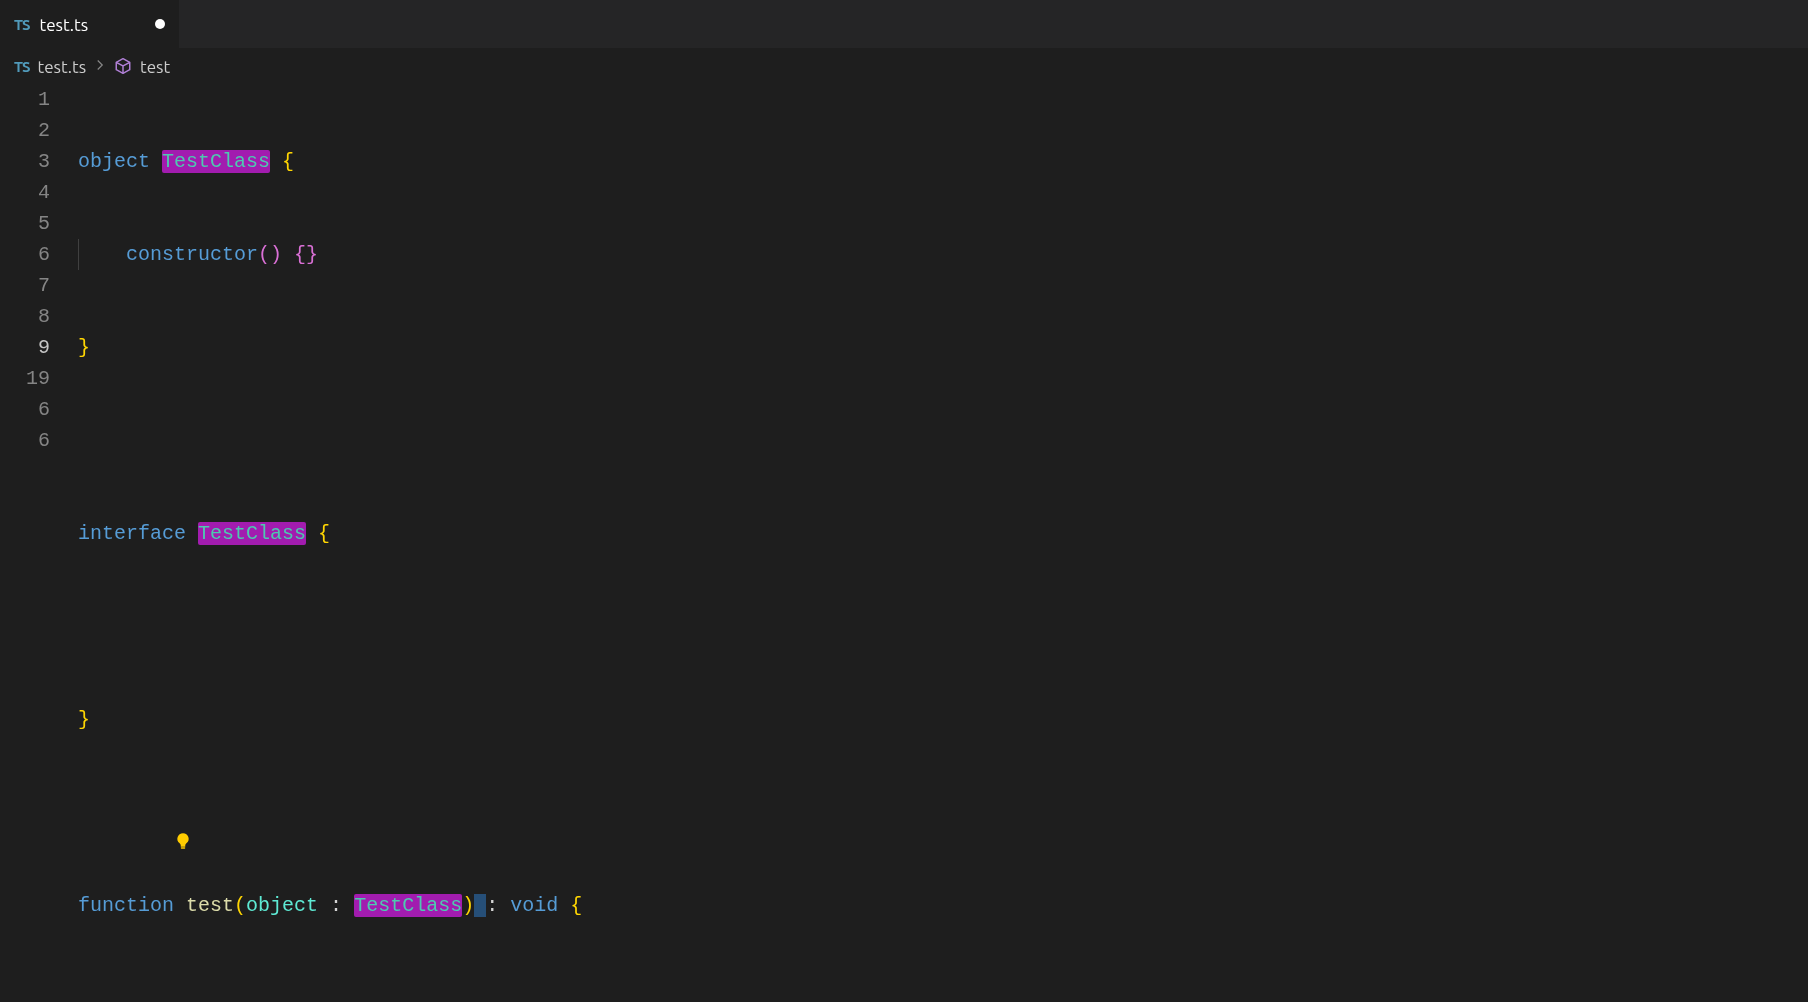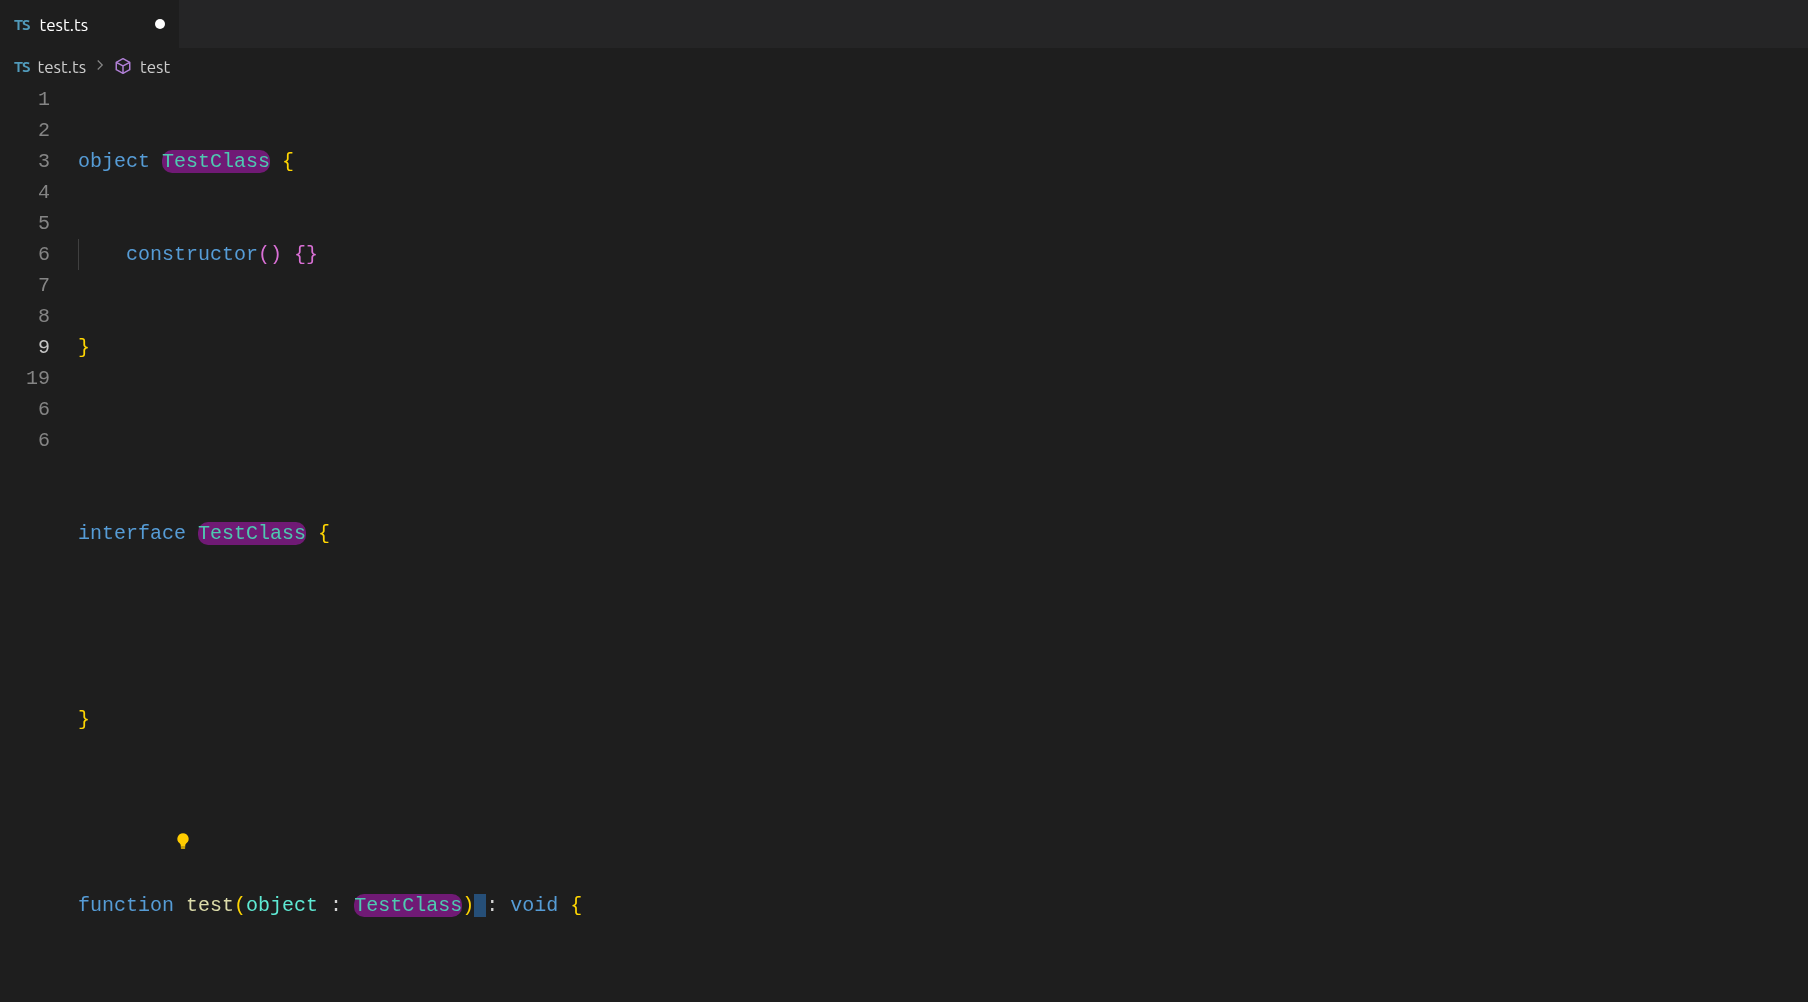--- a/index.html
+++ b/index.html
@@ -88,21 +88,21 @@
     position: relative;
   }
   .code .row { height: 31px; position: relative; }
   .tk-kw   { color: #569cd6; }
   .tk-type { color: #4ec9b0; }
   .tk-fn   { color: #dcdcaa; }
   .tk-par  { color: #5eead4; }
   .tk-pun  { color: #d4d4d4; }
   .tk-brc  { color: #ffd602; }
   .tk-brc2 { color: #da70d6; }
-  .hl-word { background: #701a75; border-radius: 10px; margin-top: 16px; }
+  .hl-word { background: #a21caf; border-radius: 2px; margin-top: 16px; }
   .hl-sel  { background: #264f78; }
   .bulb {
     position: absolute;
     left: 0px;
     top: 1px;
     width: 20px;
     height: 20px;
   }
   .indent-guide {
     position: absolute;

